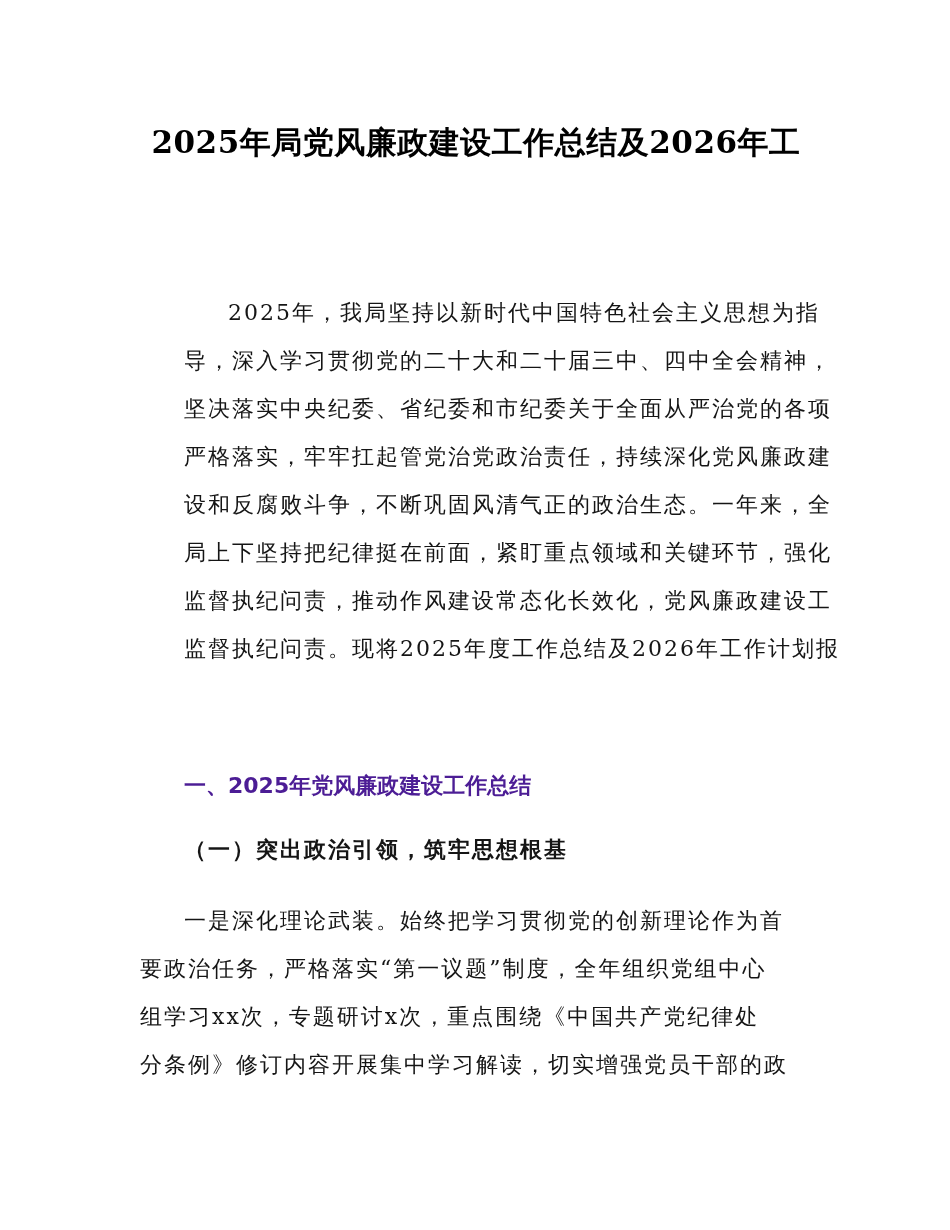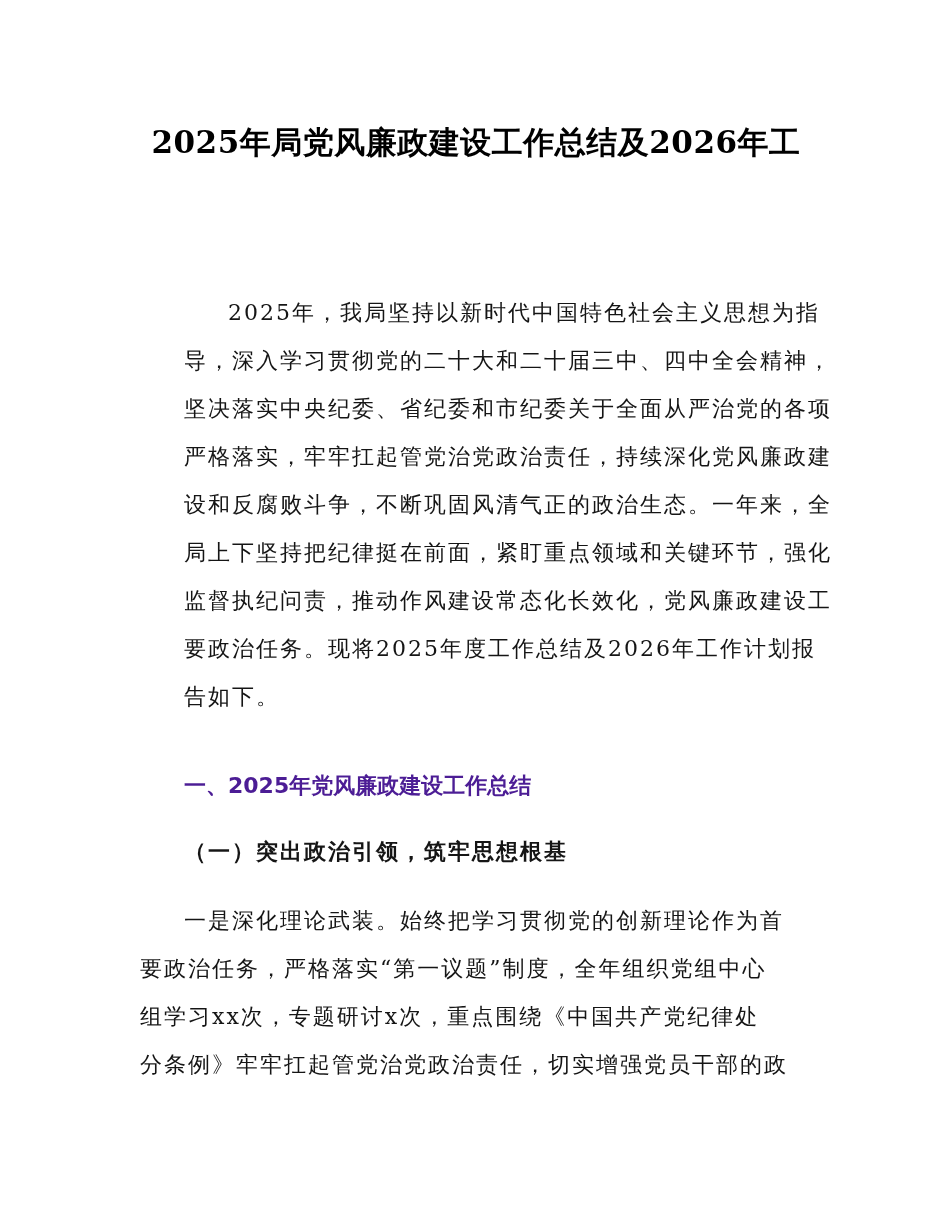--- a/index.html
+++ b/index.html
@@ -60,21 +60,21 @@
       font-size: 22px;
       line-height: 48px;
       margin: 0;
       color: #4c1d95;
       white-space: nowrap;
     }
     .heading-2 {
       position: absolute;
       left: 44px;
       top: 828px;
-      font-family: Liberation Serif, serif;
+      font-family: Liberation Mono, monospace;
       font-size: 22px;
       line-height: 48px;
       letter-spacing: 2px;
       margin: 0;
       color: #151515;
       white-space: nowrap;
     }
     .para-2 { top: 897px; }
     .line { display: block; white-space: nowrap; }
     .first { padding-left: 44px; }
@@ -89,28 +89,27 @@
   </h1>
 
   <div class="body-text para intro" style="text-indent:0;">
     <span class="line first">2025年，我局坚持以新时代中国特色社会主义思想为指</span>
     <span class="line">导，深入学习贯彻党的二十大和二十届三中、四中全会精神，</span>
     <span class="line">坚决落实中央纪委、省纪委和市纪委关于全面从严治党的各项</span>
     <span class="line">严格落实，牢牢扛起管党治党政治责任，持续深化党风廉政建</span>
     <span class="line">设和反腐败斗争，不断巩固风清气正的政治生态。一年来，全</span>
     <span class="line">局上下坚持把纪律挺在前面，紧盯重点领域和关键环节，强化</span>
     <span class="line">监督执纪问责，推动作风建设常态化长效化，党风廉政建设工</span>
-    <span class="line">要政治任务。现将2025年度工作总结及2026年工作计划报</span>
-    <span class="line">告如下。</span>
+    <span class="line">监督执纪问责。现将2025年度工作总结及2026年工作计划报</span>
   </div>
 
   <h2 class="heading-1">一、2025年党风廉政建设工作总结</h2>
 
   <h3 class="heading-2">（一）突出政治引领，筑牢思想根基</h3>
 
   <div class="body-text para para-2" style="text-indent:0;">
     <span class="line first">一是深化理论武装。始终把学习贯彻党的创新理论作为首</span>
     <span class="line">要政治任务，严格落实“第一议题”制度，全年组织党组中心</span>
     <span class="line">组学习xx次，专题研讨x次，重点围绕《中国共产党纪律处</span>
-    <span class="line">分条例》牢牢扛起管党治党政治责任，切实增强党员干部的政</span>
+    <span class="line">分条例》修订内容开展集中学习解读，切实增强党员干部的政</span>
   </div>
 
 </div>
 
 </body></html>

